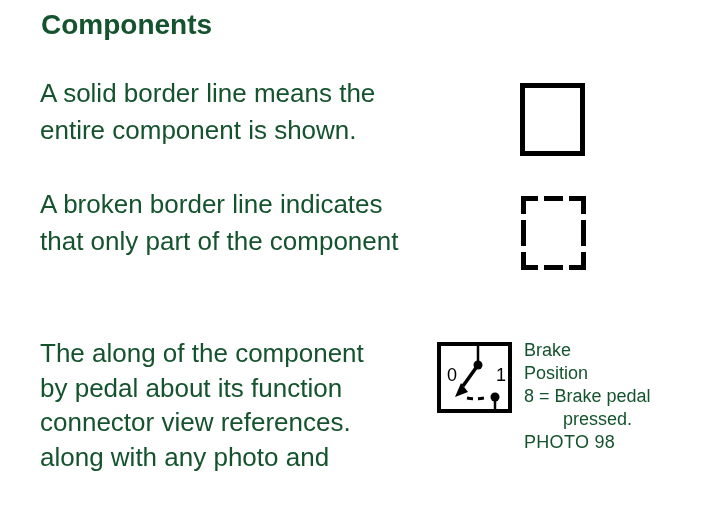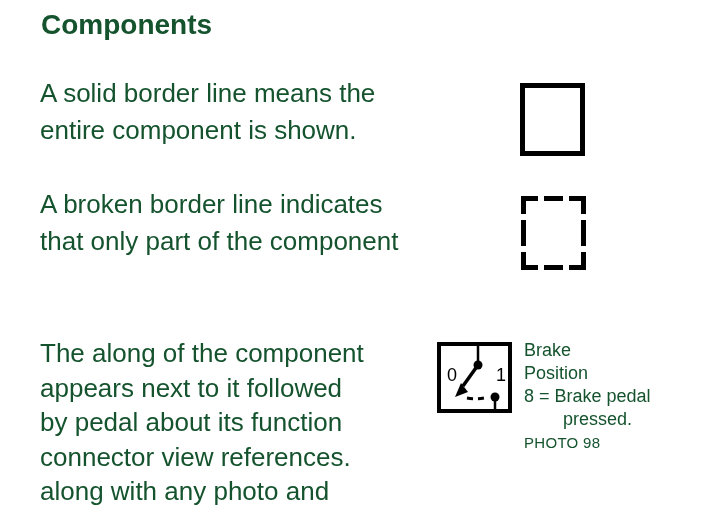--- a/index.html
+++ b/index.html
@@ -63,21 +63,21 @@
   .note {
     position: absolute;
     left: 518px;
     top: 339px;
     font-size: 18px;
     line-height: 23px;
     margin-left: 6px;
   }
   .note .line { white-space: nowrap; }
   .note .indent { padding-left: 39px; }
-  .note .photo { font-size: 15px; letter-spacing: 0.3px; }
+  .note .photo { font-size: 18px; letter-spacing: 0.3px; }
 </style>
 </head>
 <body>
 
 <div class="page">
 
   <h1 class="title">Components</h1>
 
   <div class="para p1">
     <div class="line">A solid border line means the</div>
@@ -97,21 +97,20 @@
       <path d="M17,71.5 L2.5,71.5 L2.5,56"></path>
       <line x1="23" y1="2.5" x2="42" y2="2.5"></line>
       <line x1="23" y1="71.5" x2="42" y2="71.5"></line>
       <line x1="2.5" y1="24" x2="2.5" y2="50"></line>
       <line x1="62.5" y1="24" x2="62.5" y2="50"></line>
     </g>
   </svg>
 
   <div class="para p3">
     <div class="line">The along of the component</div>
-    <div class="line">appears next to it followed</div>
     <div class="line">by pedal about its function</div>
     <div class="line">connector view references.</div>
     <div class="line">along with any photo and</div>
   </div>
 
   <svg class="switch-symbol" width="75" height="71" viewBox="0 0 75 71" aria-hidden="true">
     <rect x="2" y="2" width="71" height="67" fill="#ffffff" stroke="#000000" stroke-width="4"></rect>
     <line x1="41" y1="4" x2="41" y2="22" stroke="#000000" stroke-width="2.5"></line>
     <circle cx="41" cy="23" r="4.5" fill="#000000"></circle>
     <line x1="41" y1="23" x2="26" y2="44" stroke="#000000" stroke-width="3.5"></line>

